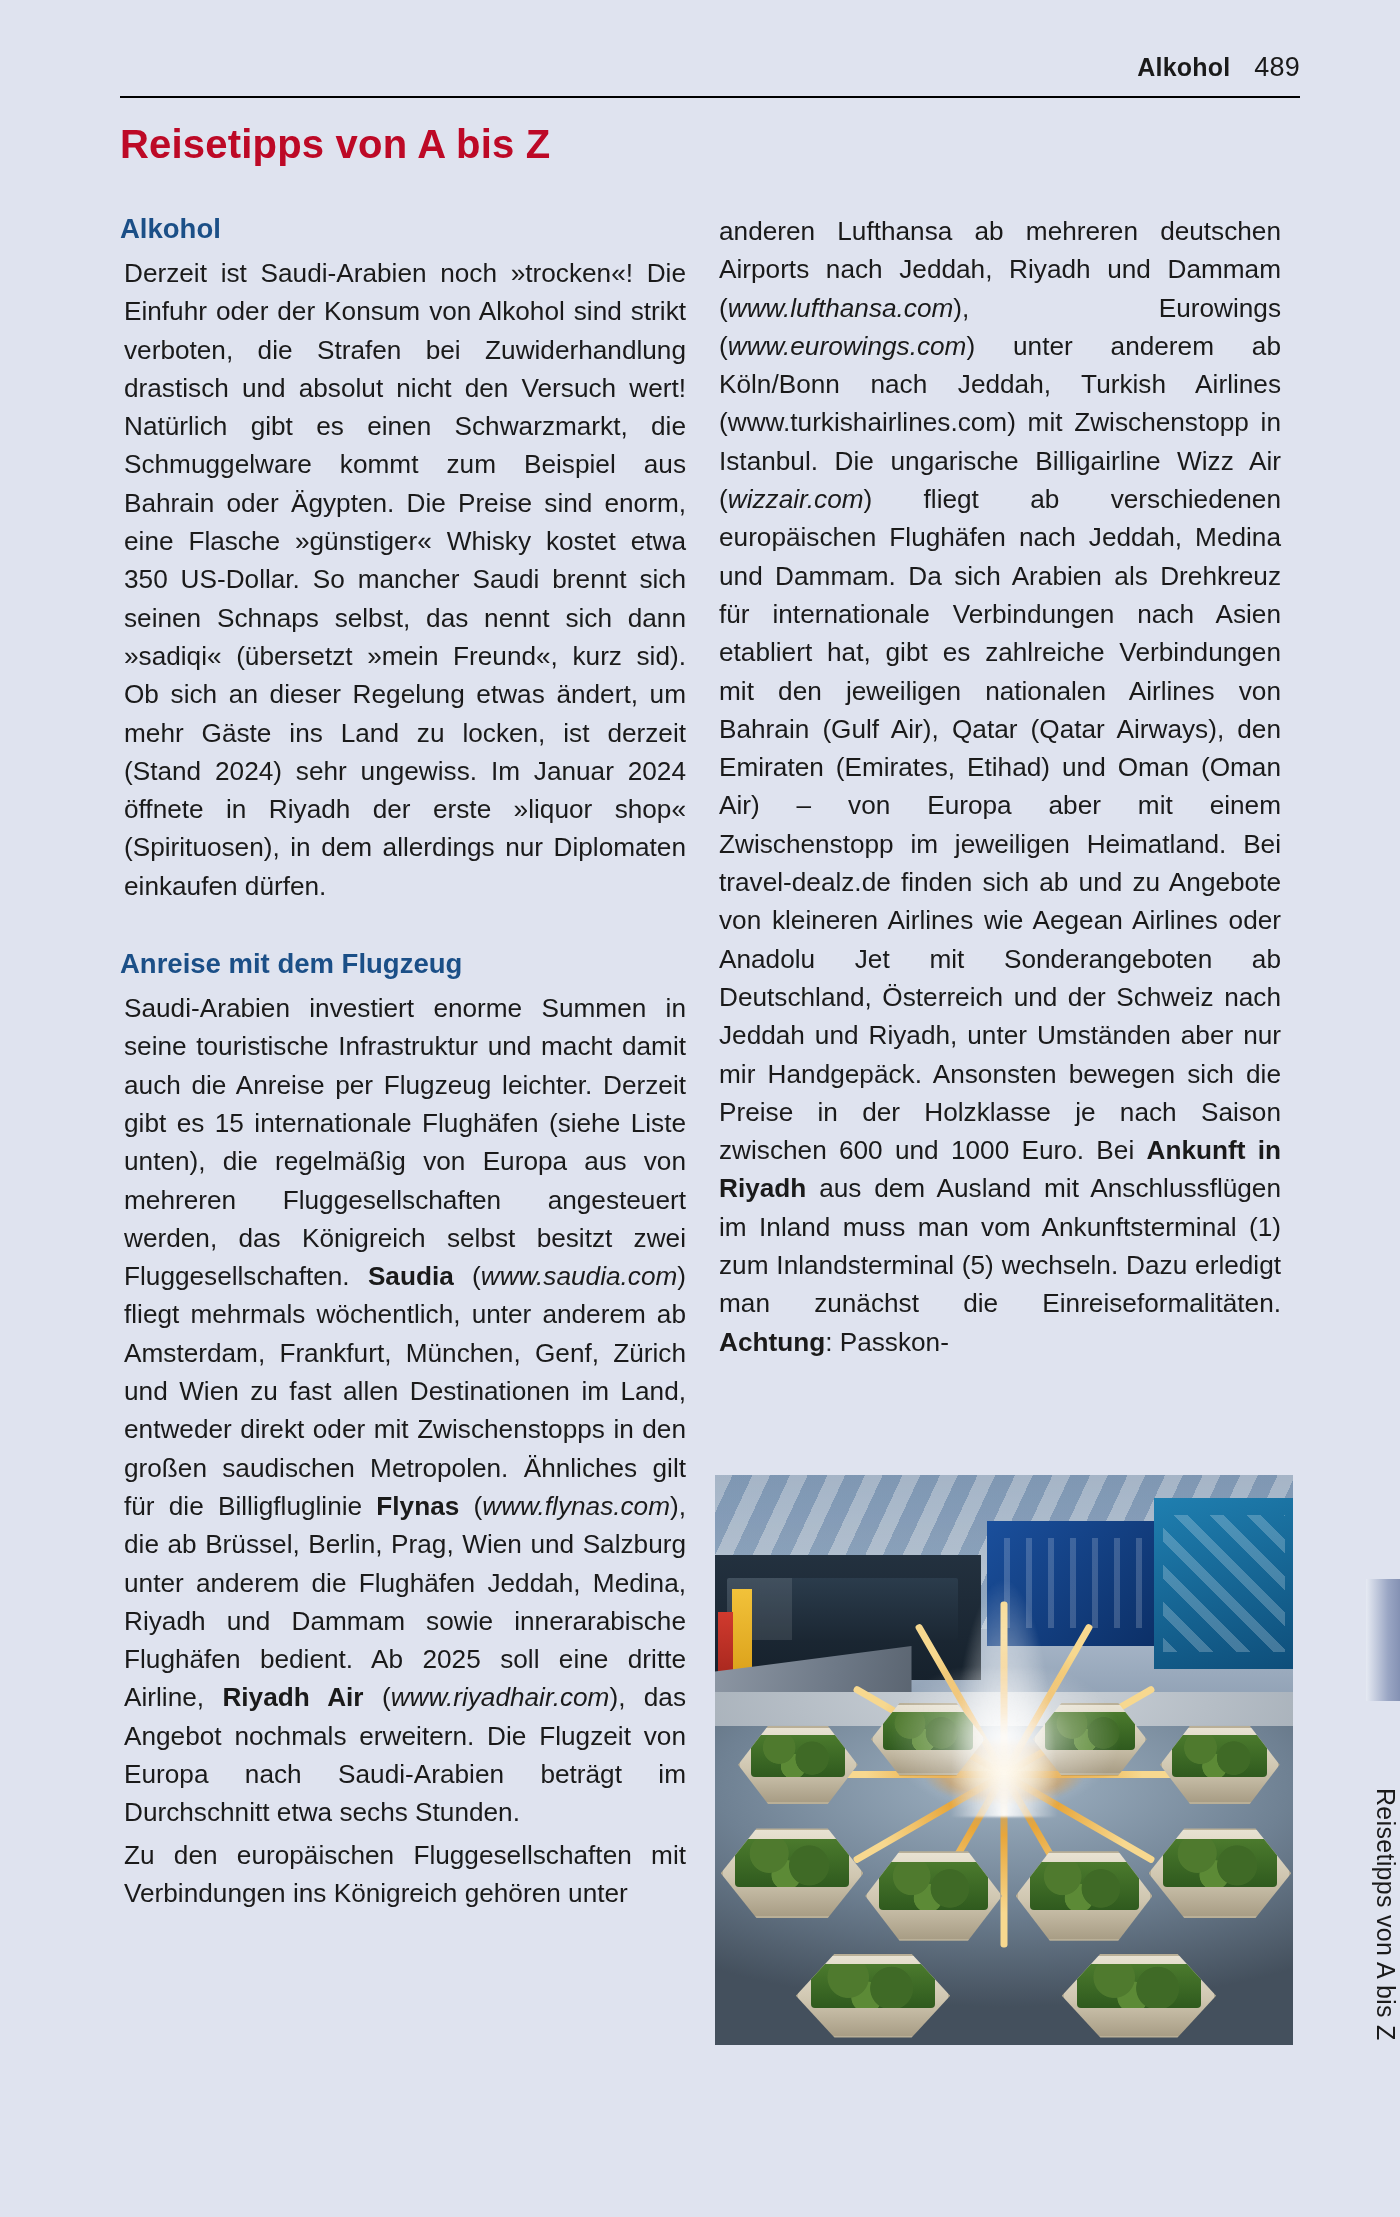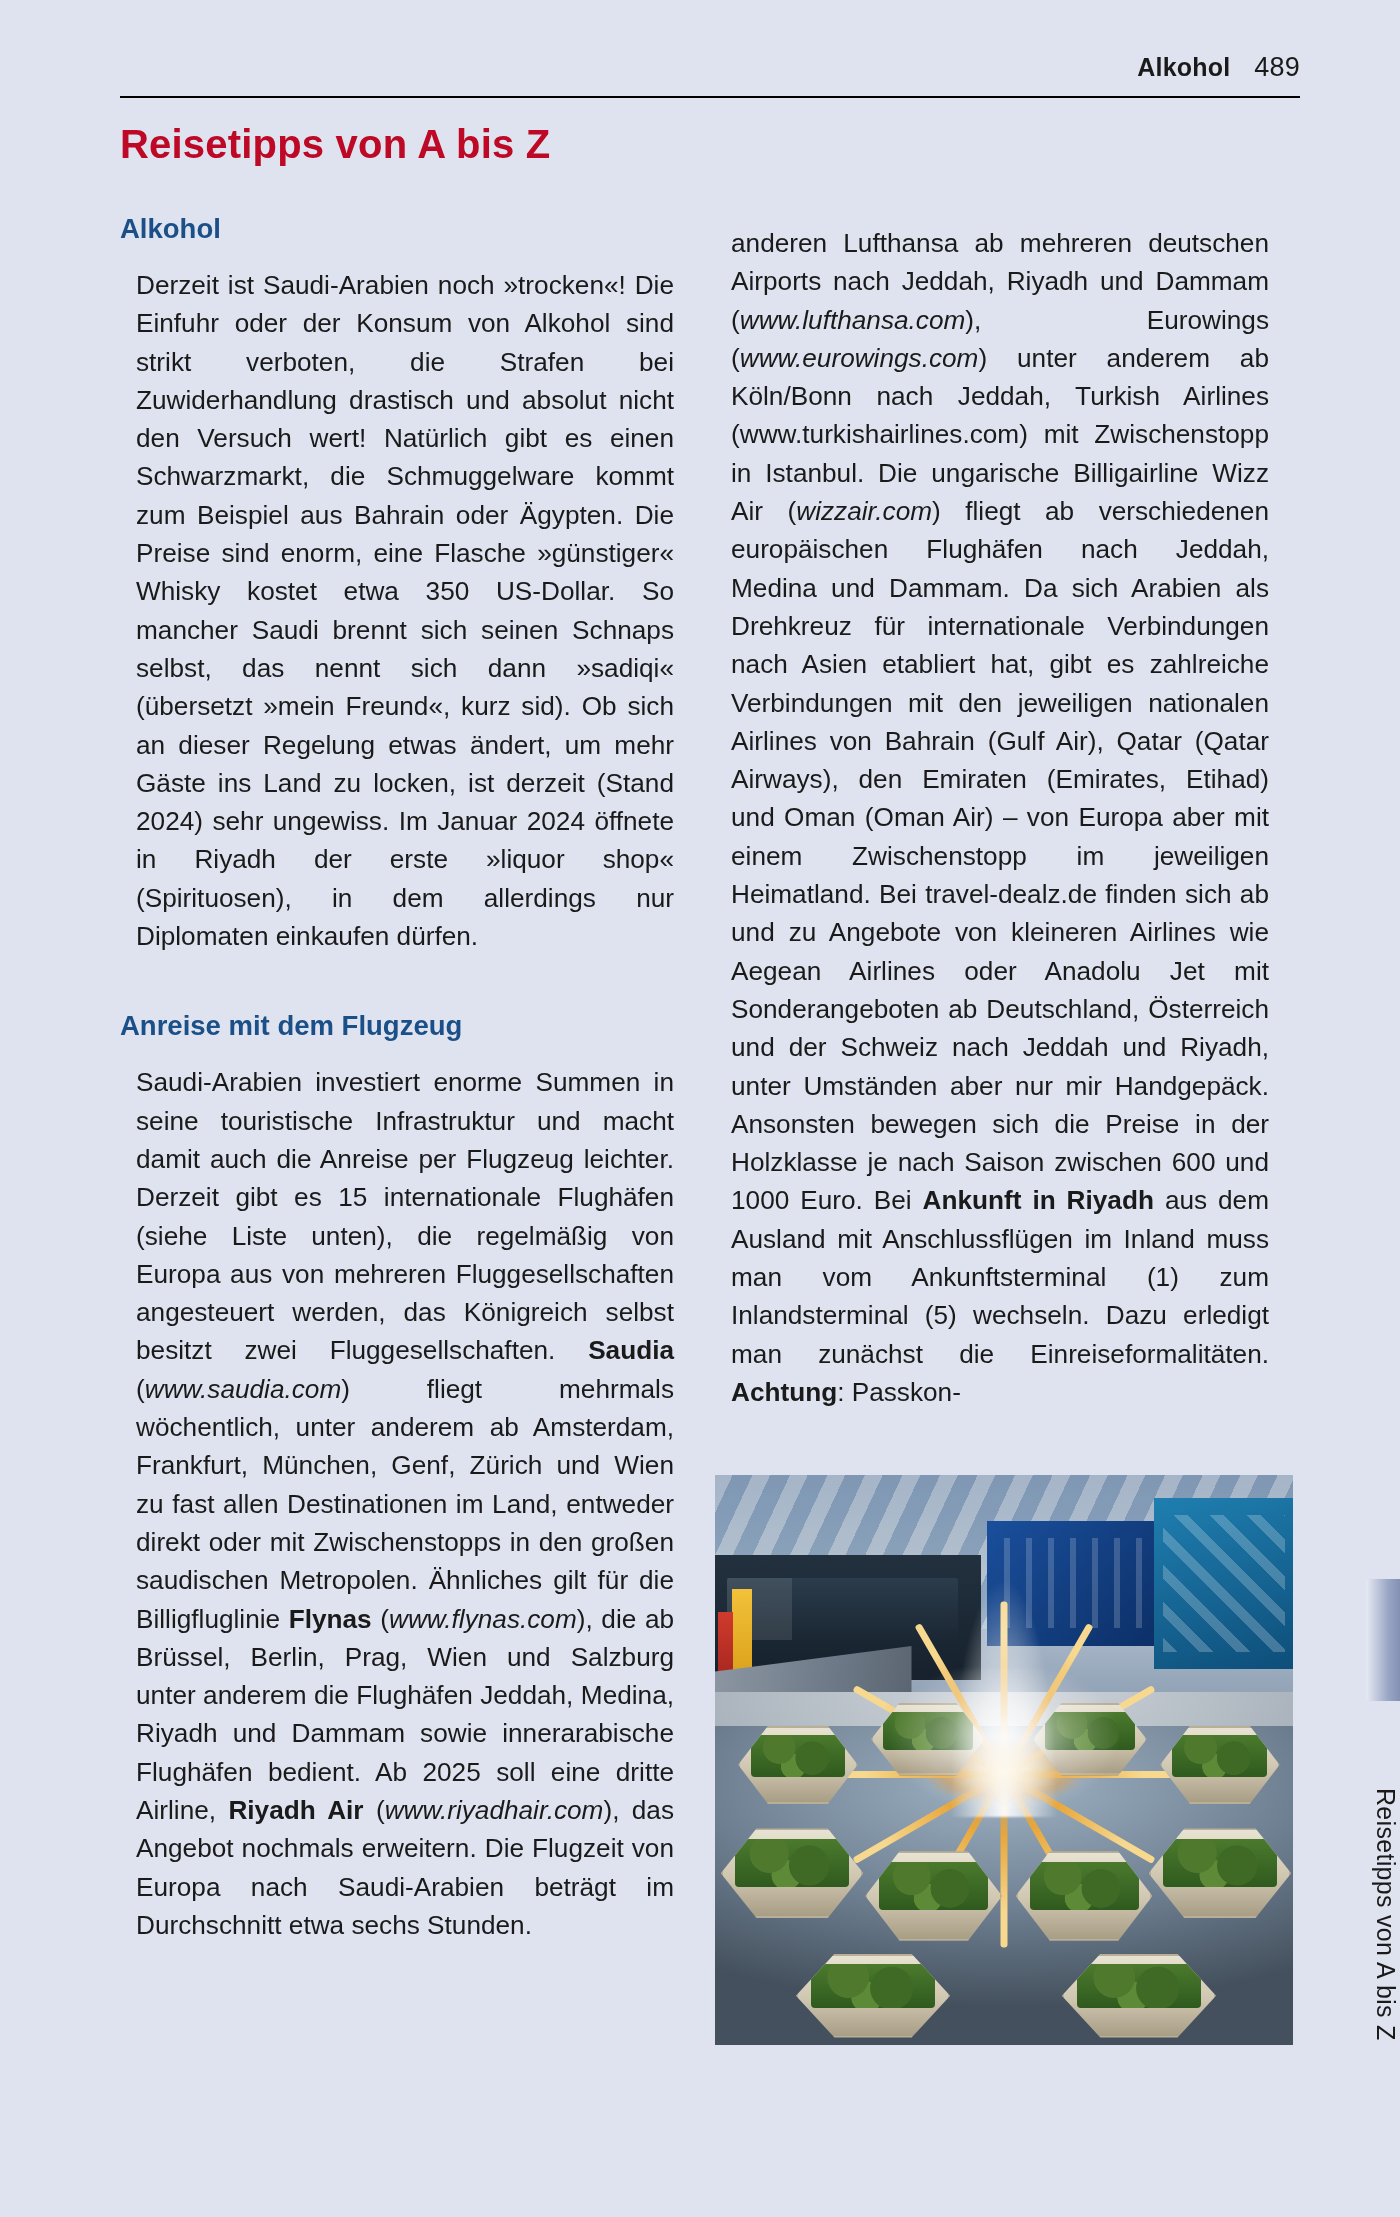--- a/index.html
+++ b/index.html
@@ -64,21 +64,21 @@
     font-size: 26.2px;
     line-height: 38.3px;
     text-align: justify;
     text-justify: inter-word;
     hyphens: manual;
   }
   .col-left  { left: 120px; }
   .col-right { left: 715px; }
 
   .col p {
-    margin: 16px;
+    margin: 4px;
   }
   .col p + p { margin-top: 0; }
 
   h2.sub {
     margin: 0 0 0 0;
     font-size: 27.5px;
     line-height: 42px;
     font-weight: bold;
     color: #1b4f87;
     text-align: left;
@@ -264,20 +264,21 @@
   <div class="chapter-title">Reisetipps von A bis Z</div>
 
   <div class="col col-left">
     <h2 class="sub">Alkohol</h2>
     <p>Derzeit ist Saudi-Arabien noch »trocken«! Die Einfuhr oder der Konsum von Alkohol sind strikt verboten, die Strafen bei Zuwiderhandlung drastisch und absolut nicht den Versuch wert! Natürlich gibt es einen Schwarzmarkt, die Schmuggelware kommt zum Beispiel aus Bahrain oder Ägypten. Die Preise sind enorm, eine Flasche »günstiger« Whisky kostet etwa 350 US-Dollar. So mancher Saudi brennt sich seinen Schnaps selbst, das nennt sich dann »sadiqi« (übersetzt »mein Freund«, kurz sid). Ob sich an dieser Regelung etwas ändert, um mehr Gäste ins Land zu locken, ist derzeit (Stand 2024) sehr ungewiss. Im Januar 2024 öffnete in Riyadh der erste »liquor shop« (Spirituosen), in dem allerdings nur Diplomaten einkaufen dürfen.</p>
 
     <div class="gap-before-sub"></div>
 
     <h2 class="sub">Anreise mit dem Flugzeug</h2>
     <p>Saudi-Arabien investiert enorme Summen in seine touristische Infrastruktur und macht damit auch die Anreise per Flugzeug leichter. Derzeit gibt es 15 internationale Flughäfen (siehe Liste unten), die regelmäßig von Europa aus von mehreren Fluggesellschaften angesteuert werden, das Königreich selbst besitzt zwei Fluggesellschaften. <b>Saudia</b> (<i>www.saudia.com</i>) fliegt mehrmals wöchentlich, unter anderem ab Amsterdam, Frankfurt, München, Genf, Zürich und Wien zu fast allen Destinationen im Land, entweder direkt oder mit Zwischenstopps in den großen saudischen Metropolen. Ähnliches gilt für die Billigfluglinie <b>Flynas</b> (<i>www.flynas.com</i>), die ab Brüssel, Berlin, Prag, Wien und Salzburg unter anderem die Flughäfen Jeddah, Medina, Riyadh und Dammam sowie innerarabische Flughäfen bedient.  Ab 2025 soll eine dritte Airline, <b>Riyadh Air</b> (<i>www.riyadhair.com</i>), das Angebot nochmals erweitern. Die Flugzeit von Europa nach Saudi-Arabien beträgt im Durchschnitt etwa sechs Stunden.</p>
+    <p>Zu den europäischen Fluggesellschaften mit Verbindungen ins Königreich gehören unter</p>
   </div>
 
   <div class="col col-right">
     <p>anderen Lufthansa ab mehreren deutschen Airports nach Jeddah, Riyadh und Dammam (<i>www.lufthansa.com</i>), Eurowings (<i>www.eurowings.com</i>) unter anderem ab Köln/Bonn nach Jeddah, Turkish Airlines (www.turkishairlines.com) mit Zwischenstopp in Istanbul. Die ungarische Billigairline Wizz Air (<i>wizzair.com</i>) fliegt ab verschiedenen europäischen Flughäfen nach Jeddah, Medina und Dammam. Da sich Arabien als Drehkreuz für internationale Verbindungen nach Asien etabliert hat, gibt es zahlreiche Verbindungen mit den jeweiligen nationalen Airlines von Bahrain (Gulf Air), Qatar (Qatar Airways), den Emiraten (Emirates, Etihad) und Oman (Oman Air) – von Europa aber mit einem Zwischenstopp im jeweiligen Heimatland. Bei travel-dealz.de finden sich ab und zu Angebote von kleineren Airlines wie Aegean Airlines oder Anadolu Jet mit Sonderangeboten ab Deutschland, Österreich und der Schweiz nach Jeddah und Riyadh, unter Umständen aber nur mir Handgepäck. Ansonsten bewegen sich die Preise in der Holzklasse je nach Saison zwischen 600 und 1000 Euro. Bei <b>Ankunft in Riyadh</b> aus dem Ausland mit Anschlussflügen im Inland muss man vom Ankunftsterminal (1) zum Inlandsterminal (5) wechseln. Dazu erledigt man zunächst die Einreiseformalitäten. <b>Achtung</b>: Passkon-</p>
   </div>
 
   <div class="figure">
     <div class="photo">
       <div class="sky"></div>
       <div class="ceiling-panels"></div>

